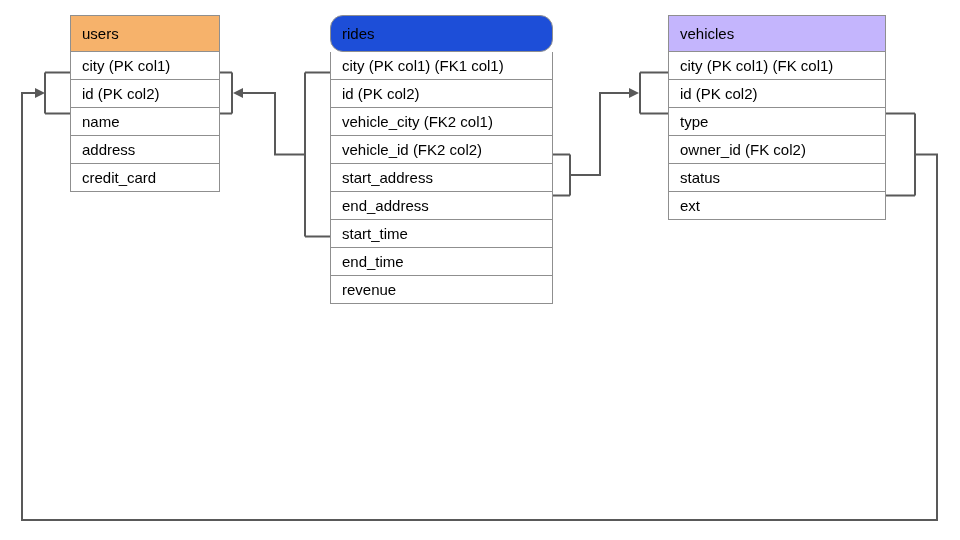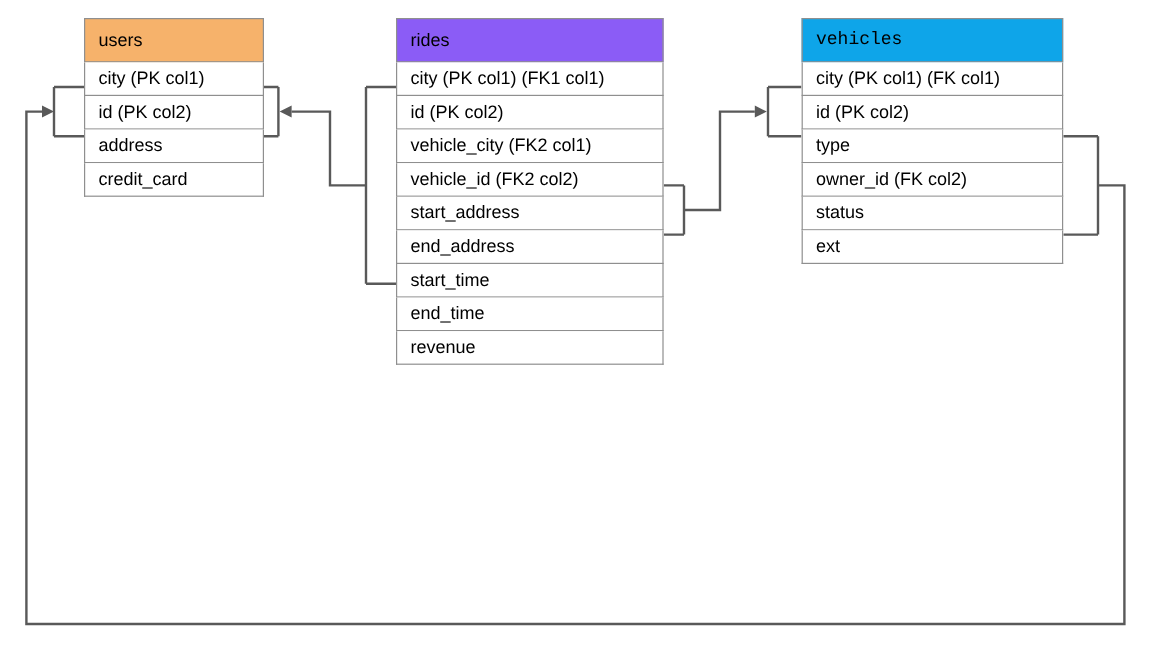--- a/index.html
+++ b/index.html
@@ -83,39 +83,40 @@
       <path d="M70 72.5 H45 M70 113.5 H45 M45 72.5 V113.5"></path>
       <path d="M915 154.5 H937 V520 H22 V93 H35"></path>
       <polygon points="45,93 35,88 35,98"></polygon>
     </g>
   </svg>
 
   <div class="db-table" style="left:70px; top:15px; width:150px;">
     <div class="tbl-header" style="background-color: rgb(246, 178, 107);">users</div>
     <div class="tbl-row">city (PK col1)</div>
     <div class="tbl-row">id (PK col2)</div>
+    <div class="tbl-row">name</div>
     <div class="tbl-row">address</div>
     <div class="tbl-row">credit_card</div>
   </div>
 
   <div class="db-table" style="left:330px; top:15px; width:223px;">
-    <div class="tbl-header" style="background-color: #8b5cf6;">rides</div>
+    <div class="tbl-header" style="background-color: #1d4ed8; border-radius: 13px;">rides</div>
     <div class="tbl-row">city (PK col1) (FK1 col1)</div>
     <div class="tbl-row">id (PK col2)</div>
     <div class="tbl-row">vehicle_city (FK2 col1)</div>
     <div class="tbl-row">vehicle_id (FK2 col2)</div>
     <div class="tbl-row">start_address</div>
     <div class="tbl-row">end_address</div>
     <div class="tbl-row">start_time</div>
     <div class="tbl-row">end_time</div>
     <div class="tbl-row">revenue</div>
   </div>
 
   <div class="db-table" style="left:668px; top:15px; width:218px;">
-    <div class="tbl-header" style="background-color: #0ea5e9; font-family: Liberation Mono, monospace;">vehicles</div>
+    <div class="tbl-header" style="background-color: #c4b5fd;">vehicles</div>
     <div class="tbl-row">city (PK col1) (FK col1)</div>
     <div class="tbl-row">id (PK col2)</div>
     <div class="tbl-row">type</div>
     <div class="tbl-row">owner_id (FK col2)</div>
     <div class="tbl-row">status</div>
     <div class="tbl-row">ext</div>
   </div>
 
 </div>
 

